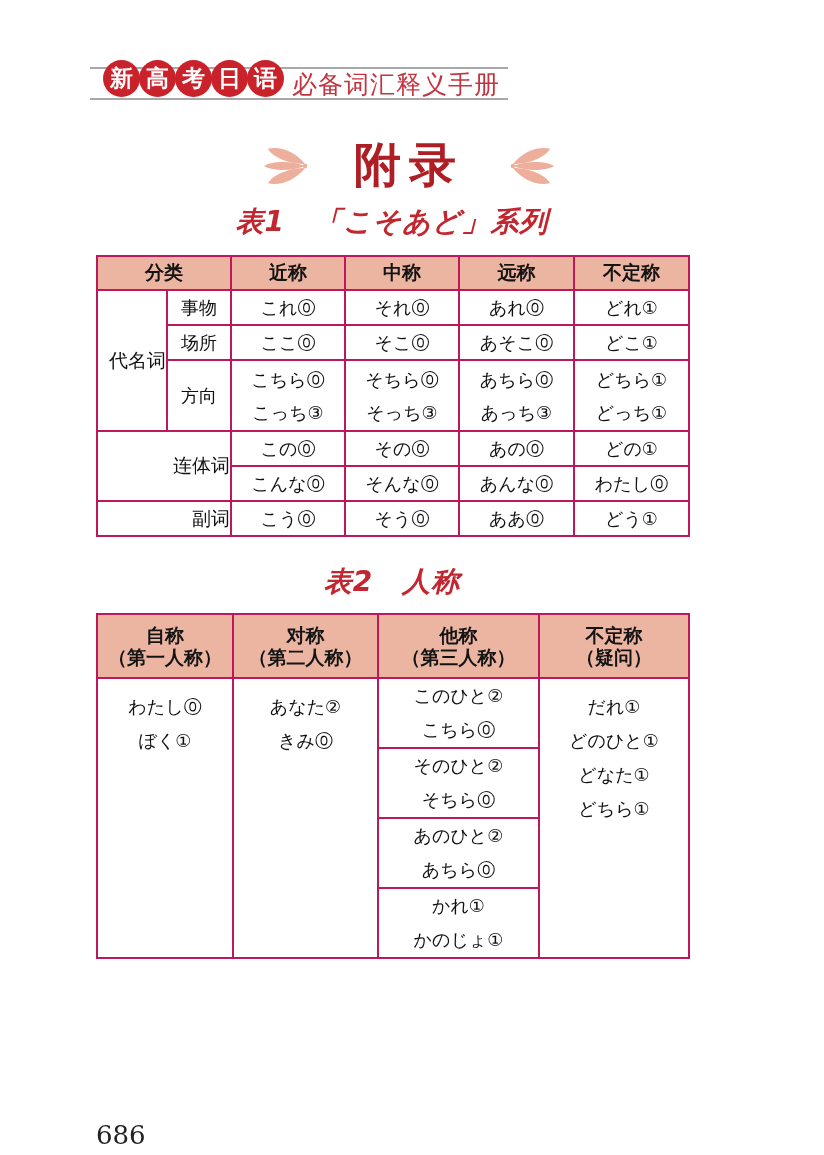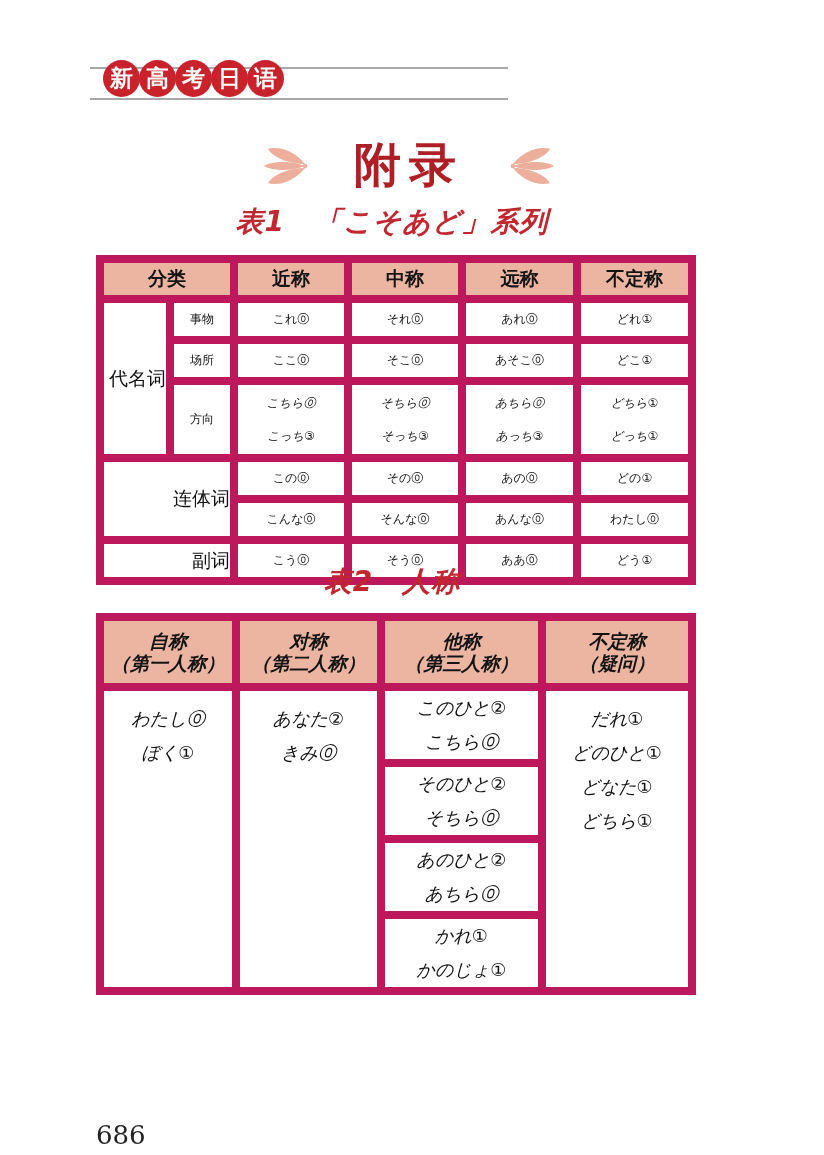--- a/index.html
+++ b/index.html
@@ -48,32 +48,32 @@
   }
   .caption.c1 { top:203px; }
   .caption.c2 { top:563px; }
 
   
   table.tbl {
     position:absolute; left:96px; width:592px;
     border-collapse:collapse; table-layout:fixed;
   }
   table.tbl th, table.tbl td {
-    border:8px solid #be185d;
+    border:2px solid #be185d;
     text-align:center; vertical-align:middle;
     padding:0;
   }
   table.tbl th {
     background:#ecb5a2; font-weight:bold; font-size:19px; color:#141414;
   }
-  .pre { white-space:pre-line;font-style:italic; }
+  .pre { white-space:pre-line; }
 
   #table1 { top:255px; }
   #table1 th { height:32px; }
-  #table1 td { font-size:12px; height:33px; }
+  #table1 td { font-size:18px; height:33px; }
   #table1 tr.tall td { height:69px; line-height:33px; }
   #table1 td.group { font-size:19px;text-align:right; }
 
   #table2 { top:613px; }
   #table2 th { height:62px; line-height:22px; font-size:19px; }
   #table2 td { font-size:18px; line-height:34px; }
   #table2 td.sub { height:64px; }
   #table2 td.vtop { vertical-align:top; padding-top:11px;border-radius:27px; }
 
   
@@ -91,20 +91,21 @@
   <div class="brand-bar">
     <div class="brand-line top"></div>
     <div class="brand-line bottom"></div>
     <div class="badges">
       <span class="badge">新</span>
       <span class="badge">高</span>
       <span class="badge">考</span>
       <span class="badge">日</span>
       <span class="badge">语</span>
     </div>
+    <div class="brand-subtitle">必备词汇释义手册</div>
   </div>
 
   <div class="title-row">
     <span class="ornament left">
       <svg viewBox="0 0 48 44" xmlns="http://www.w3.org/2000/svg">
         <g fill="#edaf9c">
           <path d="M45,20 C34,6 18,1 6,4 C12,14 30,20 45,20 Z"></path>
           <path d="M45,22 C30,16 10,17 2,22 C10,27 30,28 45,22 Z"></path>
           <path d="M45,24 C34,38 18,43 6,40 C12,30 30,24 45,24 Z"></path>
           <circle cx="45" cy="22" r="2.4"></circle>

